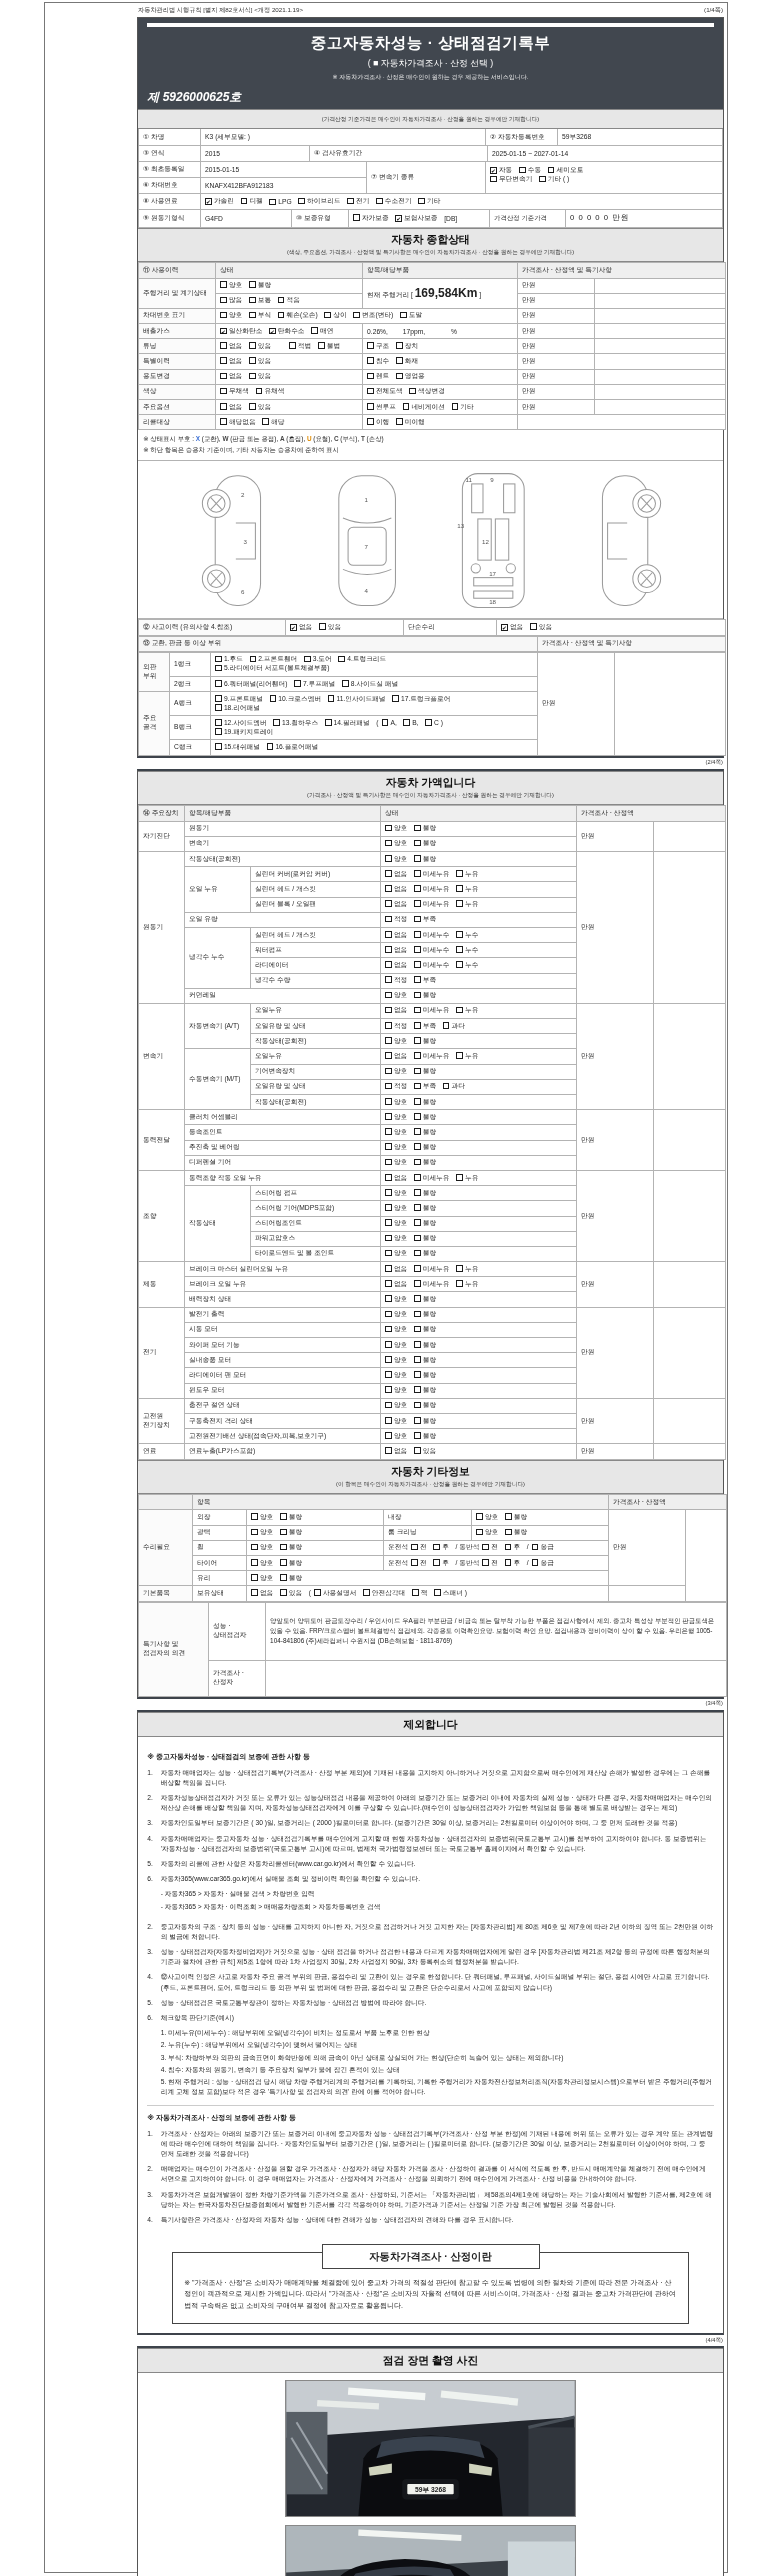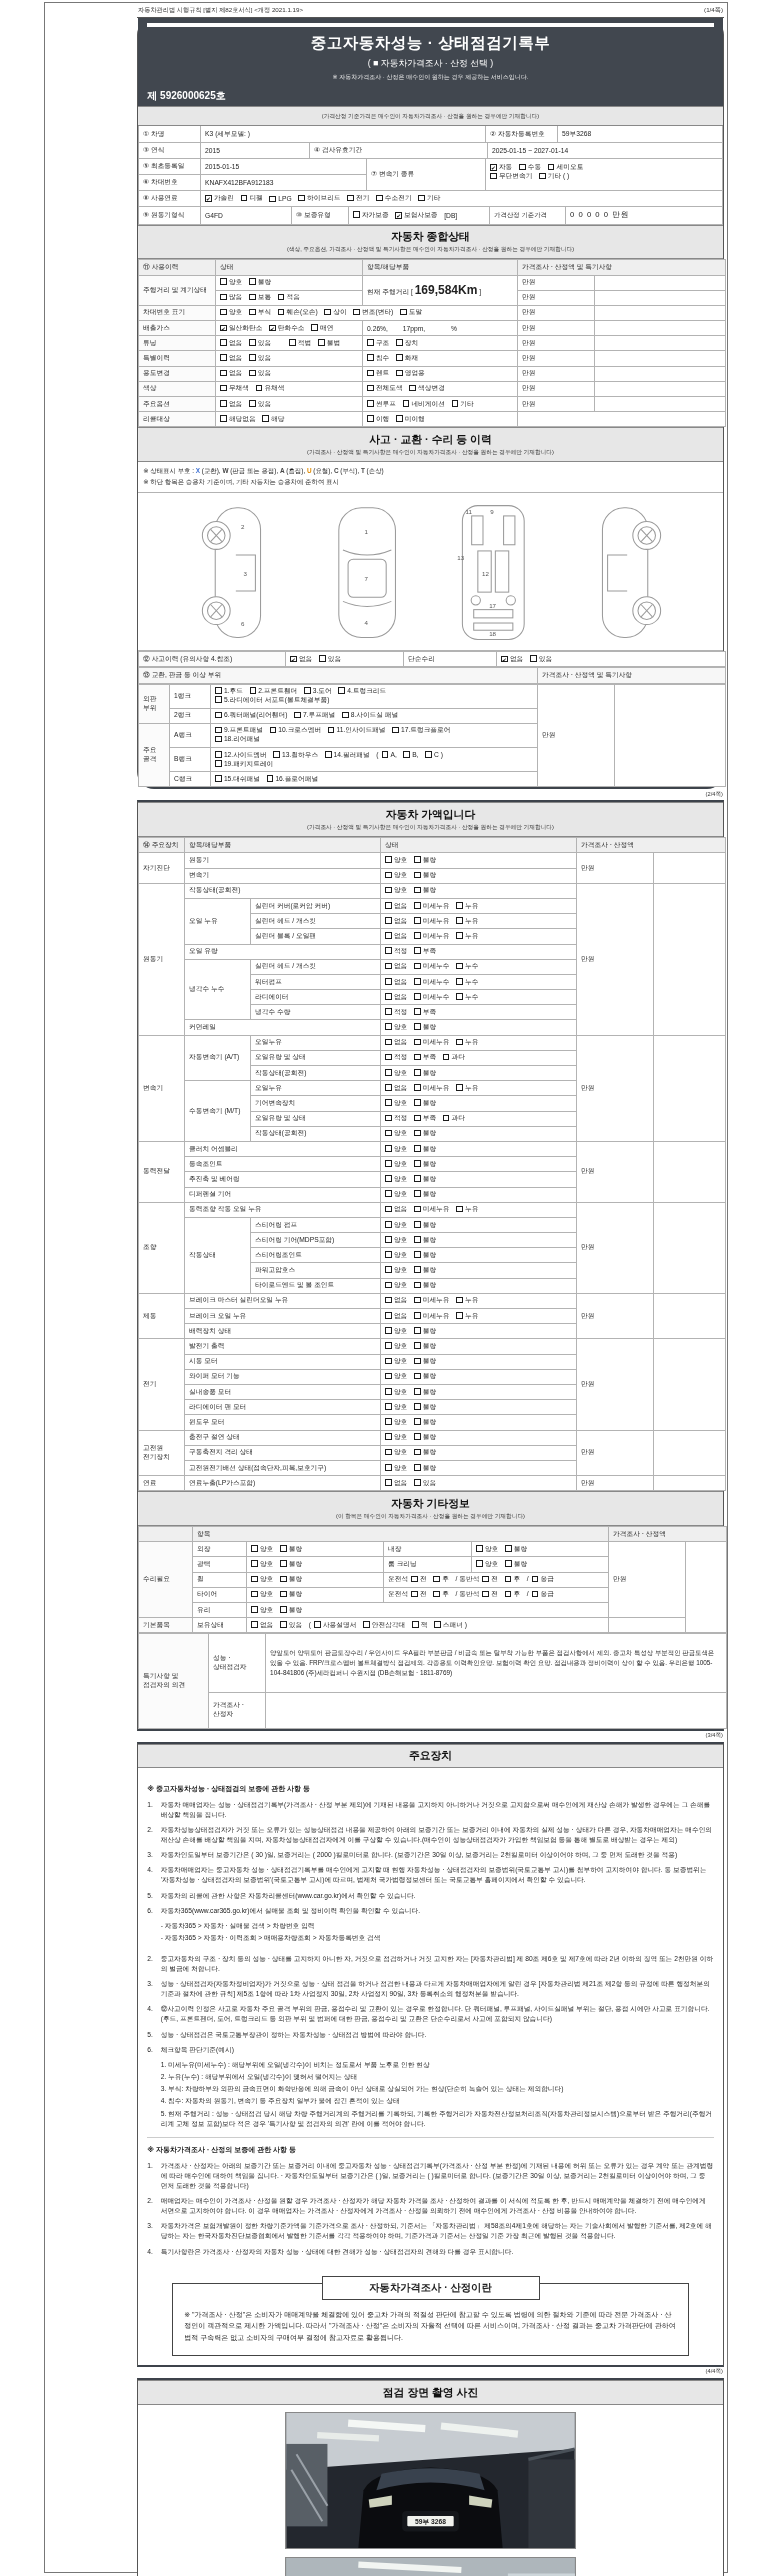--- a/index.html
+++ b/index.html
@@ -2,28 +2,28 @@
 <html style="font-size:8.2px"><head>
 <meta charset="utf-8">
 <style>
   html,body{margin:0;padding:0;background:#fff;}
   body{width:773px;height:2576px;position:relative;font-family:"Liberation Sans","DejaVu Sans",sans-serif;color:#222;overflow:hidden;}
   .outer{position:absolute;left:44px;top:2.1px;width:684px;height:2571px;border:0.5px solid #777;box-sizing:border-box;}
   .col{width:587px;margin-left:92px;}
   .topline{display:flex;justify-content:space-between;font-size:6.2px;color:#333;padding:3.1px 1px 2.1px 1px;border-bottom:1px solid #555;}
   .pm{text-align:right;font-size:5.7px;color:#333;padding:1.5px 1px;}
   .block{border:0.5px solid #555;border-top:2.6px solid #3d434b;border-bottom:2.6px solid #3d434b;box-sizing:border-box;background:#fff;}
-  .block.first{border-top:none;border-radius:17px;}
+  .block.first{border-top:none;}
   
   .dark{background:#41474f;color:#fff;padding:4.1px 9.3px 3.1px 9.3px;position:relative;}
   .dark .stripe{height:3.6px;background:#fff;margin:1px 0 6.2px 0;}
   .dark .t{text-align:center;font-size:15.5px;font-weight:bold;letter-spacing:0.5px;}
   .dark .s{text-align:center;font-size:8.8px;margin-top:4.1px;}
   .dark .n{text-align:center;font-size:6px;margin-top:3.1px;color:#eee;}
-  .dark .docno{font-size:10px;font-weight:bold;margin-top:6.2px;}
+  .dark .docno{font-size:12px;font-weight:bold;margin-top:6.2px;font-style:italic;}
   
   .sec{background:#e7e7e7;border-top:0.5px solid #888;border-bottom:0.5px solid #888;padding:4.6px 2.1px 4.1px 2.1px;}
   .sec .st{text-align:center;font-size:10.8px;font-weight:bold;color:#111;}
   .sec .sn{text-align:center;font-size:5.7px;color:#333;margin-top:2.1px;}
   
   .binfo{border-left:0.5px solid #aaa;font-size:6.7px;background:#fff;}
   .br{display:flex;}
   .bc{border-right:0.5px solid #b3b3b3;border-bottom:0.5px solid #b3b3b3;padding:3.1px 4.1px;box-sizing:border-box;display:flex;align-items:center;}
   .lab{color:#222;}
   .grow{flex:1;}
@@ -237,24 +237,20 @@
         </tr>
         <tr>
           <td class="glab">리콜대상</td>
           <td><span class="cbi"><span class="cb"></span><span>해당없음</span></span><span class="cbi"><span class="cb"></span><span>해당</span></span></td>
           <td><span class="cbi"><span class="cb"></span><span>이행</span></span><span class="cbi"><span class="cb"></span><span>미이행</span></span></td>
           <td colspan="2"></td>
         </tr>
       </tbody>
         </table>
 
-      <div class="sec">
-        <div class="st">사고 · 교환 · 수리 등 이력</div>
-        <div class="sn">(가격조사 · 산정액 및 특기사항은 매수인이 자동차가격조사 · 산정을 원하는 경우에만 기재합니다)</div>
-      </div>
 
       <div class="legend">
         <div><span>※ 상태표시 부호 : </span><span style="color: rgb(59, 111, 212); font-weight: bold;">X</span><span> (교환), </span><span style="color: rgb(68, 68, 68); font-weight: bold;">W</span><span> (판금 또는 용접), </span><span style="color: rgb(68, 68, 68); font-weight: bold;">A</span><span> (흠집), </span><span style="color: rgb(224, 138, 0); font-weight: bold;">U</span><span> (요철), </span><span style="color: rgb(68, 68, 68); font-weight: bold;">C</span><span> (부식), </span><span style="color: rgb(68, 68, 68); font-weight: bold;">T</span><span> (손상)</span></div>
         <div>※ 하단 항목은 승용차 기준이며, 기타 자동차는 승용차에 준하여 표시</div>
       </div>
 
       <div class="diag">
         <svg width="587" height="155" viewBox="0 0 1140 300">
           <g stroke="#9a9a9a" stroke-width="2" fill="none">
 
@@ -679,21 +675,21 @@
           <td style="height:30px">가격조사 · 산정자</td>
           <td></td>
         </tr>
       </tbody>
         </table>
     </section>
     <div class="pm">(3/4쪽)</div>
 
     <section class="block">
       <div class="sec">
-        <div class="st">주요장치</div>
+        <div class="st">제외합니다</div>
       </div>
       <div class="notice" id="notice-body">
           <div class="nh firsthdr">※ 중고자동차성능 · 상태점검의 보증에 관한 사항 등</div>
           <div class="ni">
             <span class="no">1.</span>
             <div class="tx">자동차 매매업자는 성능 · 상태점검기록부(가격조사 · 산정 부분 제외)에 기재된 내용을 고지하지 아니하거나 거짓으로 고지함으로써 매수인에게 재산상 손해가 발생한 경우에는 그 손해를 배상할 책임을 집니다.</div>
           </div>
           <div class="ni">
             <span class="no">2.</span>
             <div class="tx">자동차성능상태점검자가 거짓 또는 오류가 있는 성능상태점검 내용을 제공하여 아래의 보증기간 또는 보증거리 이내에 자동차의 실제 성능 · 상태가 다른 경우, 자동차매매업자는 매수인의 재산상 손해를 배상할 책임을 지며, 자동차성능상태점검자에게 이를 구상할 수 있습니다.(매수인이 성능상태점검자가 가입한 책임보험 등을 통해 별도로 배상받는 경우는 제외)</div>

